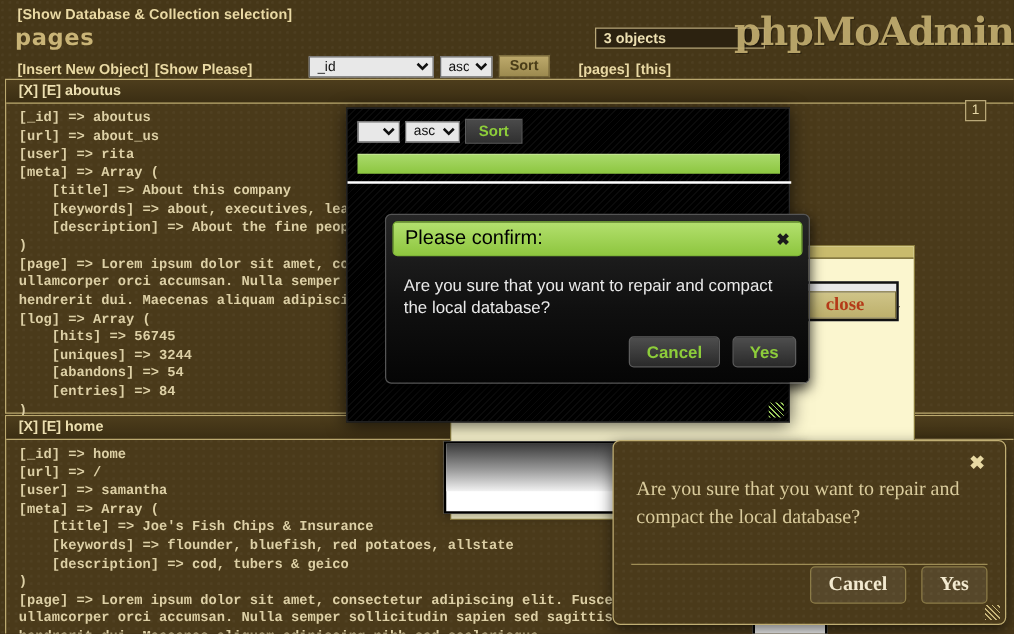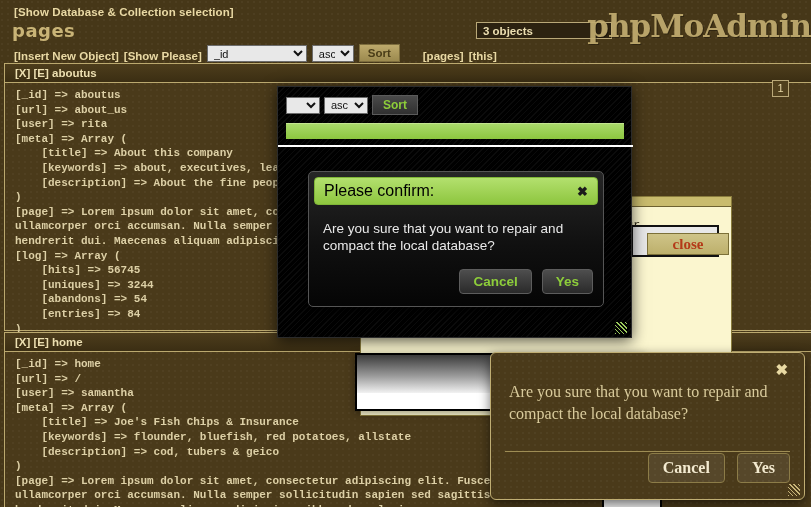--- a/index.html
+++ b/index.html
@@ -30,21 +30,21 @@
     font-family:"DejaVu Sans", sans-serif;
   }
   #actionrow { position:absolute; left:14px; top:44px; display:flex; align-items:flex-end; gap:5px; }
   #actionrow .lk { color:#e9d9a4; font-size:11.5px; font-weight:bold; }
 
   select.styled {
     font-family:"Liberation Sans", sans-serif; font-size:11px;
     background:#e8e8e8; border:1px solid #6b6b6b; height:17px;
     color:#111; padding:0 2px;
   }
-  #sortField { width:100px; }
+  #sortField { width:100px;margin-left:40px; }
   #sortDir { width:42px; }
   .sortbtn {
     font-size:11.5px; font-weight:bold; color:#4a3d18;
     background:linear-gradient(#bda96b,#9c8a4f);
     border:1px solid #7d6d3d; padding:1px 8px; height:18px; line-height:14px;
     cursor:pointer;
   }
 
   #viewmodes { position:absolute; left:437px; top:6px; }
   #objcount {
@@ -107,21 +107,21 @@
   }
   #greenbar {
     position:absolute; left:8px; top:36px; width:338px; height:16px;
     background:linear-gradient(#a9d96a,#8cc63f);
     border-top:1px solid #c3e48f;
   }
   #greensep { position:absolute; left:0; top:58px; width:355px; height:2px; background:#fff; }
 
   
   #confirmDlg {
-    position:absolute; left:30px; top:84px; width:296px; height:136px;
+    position:absolute; left:30px; top:84px; width:340px; height:136px;
     background:linear-gradient(#262626,#101010 55%, #050505);
     border:1px solid #555; border-radius:5px;
     box-shadow:0 4px 10px rgba(0,0,0,0.8);
   }
   #confirmTitlebar {
     margin:5px; height:28px; border-radius:4px;
     background:linear-gradient(#b3e06e,#8ec63f);
     border:1px solid #7fb637;
     display:flex; align-items:center; justify-content:space-between;
     padding:0 9px;
@@ -156,21 +156,21 @@
   #creamText { padding:8px 10px; line-height:19px; white-space:pre; }
   #closeBtnWrap {
     position:absolute; left:270px; top:28px; width:88px; height:32px;
     background:#e8e8e8; border:2px solid #111;
   }
   #closeBtn {
     position:absolute; left:2px; top:6px; width:82px; height:22px;
     background:linear-gradient(#cfc488,#bdb06c);
     border:1px solid #7c7038; color:#b43a18;
     font-family:"Liberation Serif", serif; font-size:15px; font-weight:bold;
-    text-align:center; line-height:20px; cursor:pointer;margin-left:12px;
+    text-align:center; line-height:20px; cursor:pointer;
   }
 
   
   #lightDlg {
     position:absolute; left:355px; top:353px; width:290px; height:58px;
     background:#ffffff; border:2px solid #000;
     box-shadow:0 2px 8px rgba(0,0,0,0.4);
   }
   #lightGrad {
     position:absolute; left:0; top:0; width:290px; height:38px;

